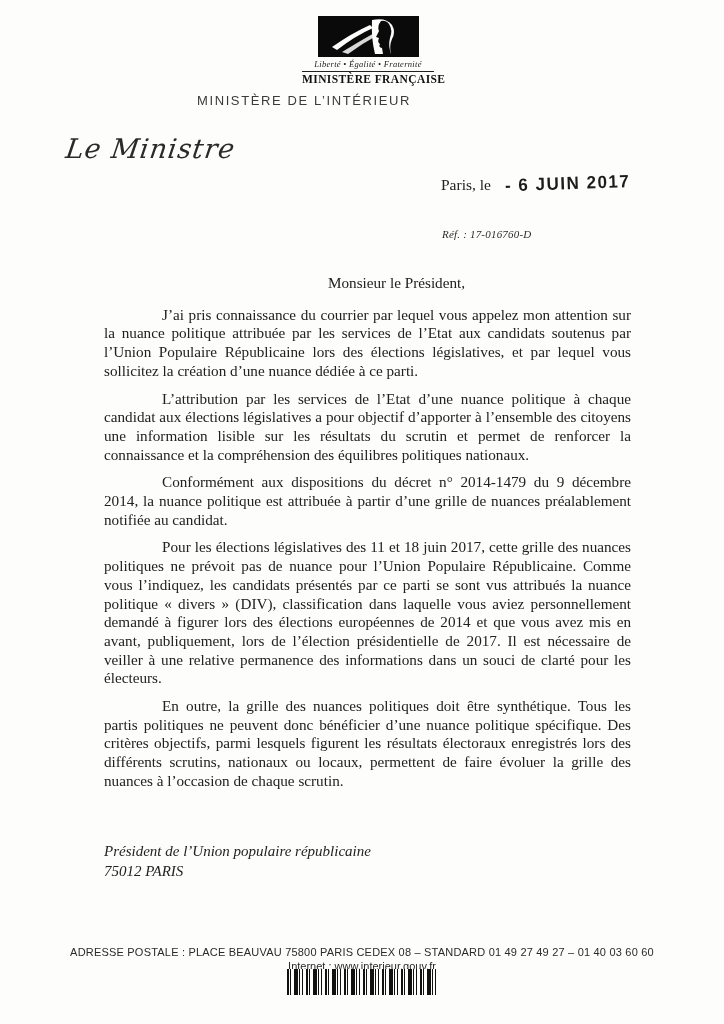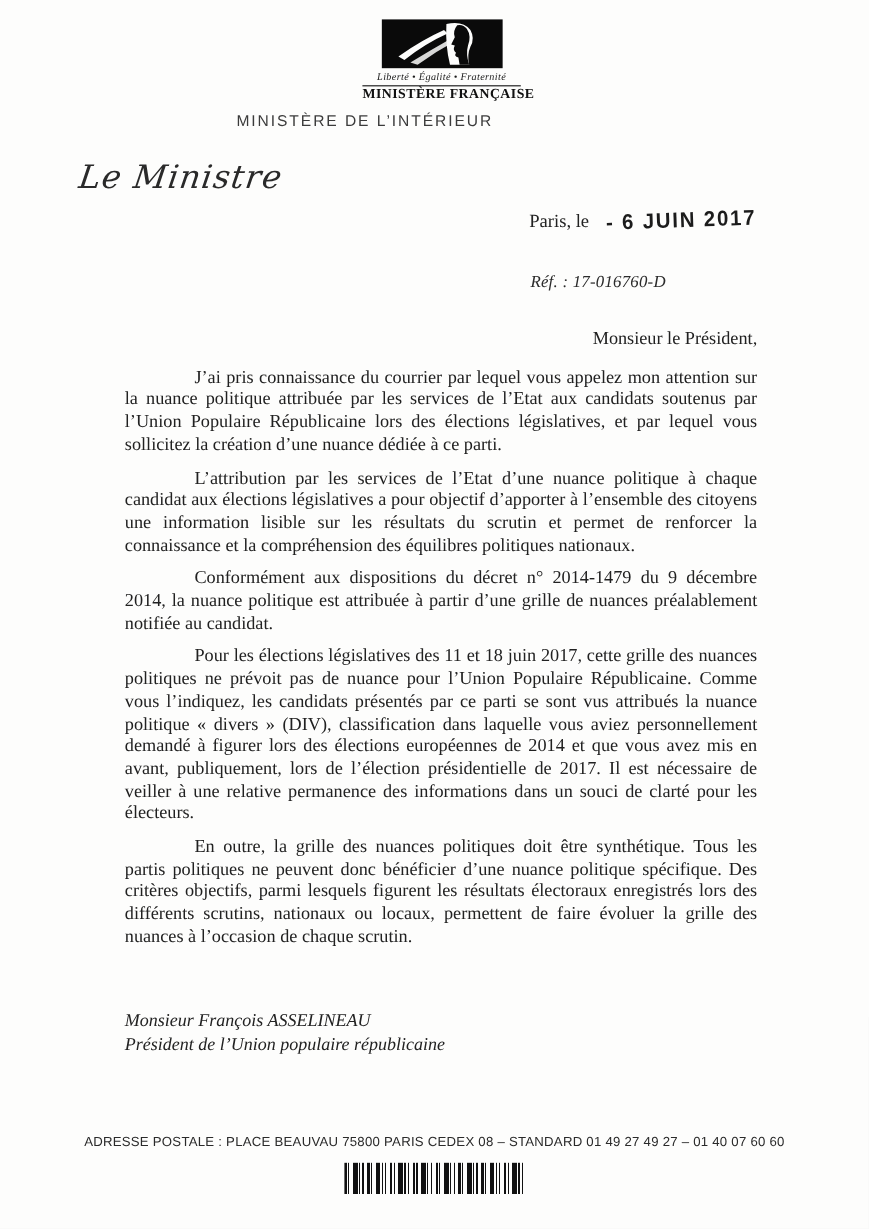--- a/index.html
+++ b/index.html
@@ -61,31 +61,31 @@
   .date-stamp{
     font-family:"Liberation Sans", sans-serif;
     font-weight:bold; font-size:17px; letter-spacing:1.5px;
     color:#1c1c1c;
     transform:rotate(-2deg) scaleY(1.05);
     margin-top:-2px;
     white-space:nowrap;
   }
   .ref-line{
     position:absolute; top:228px; left:442px;
-    font-style:italic; font-size:14px; color:#2b2b2b;
+    font-style:italic; font-size:11px; color:#2b2b2b;
     letter-spacing:.2px;
   }
   
   .letter-body{
     position:absolute; top:274px; left:104px; width:527px;
     font-size:15.2px; line-height:18.7px;
     text-align:justify; color:#212121;
   }
   .letter-body .salutation{
-    text-indent:58px; margin:0 0 13px 0; text-align:right;
+    text-indent:58px; margin:0 0 13px 0; text-align:center;
   }
   .letter-body p.para{
     text-indent:58px; margin:0 0 9px 0;
   }
   
   .recipient{
     position:absolute; top:841px; left:104px;
     font-style:italic; font-size:15px; line-height:20px; color:#222;
   }
   
@@ -151,20 +151,21 @@
   <div class="letter-body">
     <p class="salutation">Monsieur le Président,</p>
     <p class="para">J’ai pris connaissance du courrier par lequel vous appelez mon attention sur la nuance politique attribuée par les services de l’Etat aux candidats soutenus par l’Union Populaire Républicaine lors des élections législatives, et par lequel vous sollicitez la création d’une nuance dédiée à ce parti.</p>
     <p class="para">L’attribution par les services de l’Etat d’une nuance politique à chaque candidat aux élections législatives a pour objectif d’apporter à l’ensemble des citoyens une information lisible sur les résultats du scrutin et permet de renforcer la connaissance et la compréhension des équilibres politiques nationaux.</p>
     <p class="para">Conformément aux dispositions du décret n° 2014-1479 du 9 décembre 2014, la nuance politique est attribuée à partir d’une grille de nuances préalablement notifiée au candidat.</p>
     <p class="para">Pour les élections législatives des 11 et 18 juin 2017, cette grille des nuances politiques ne prévoit pas de nuance pour l’Union Populaire Républicaine. Comme vous l’indiquez, les candidats présentés par ce parti se sont vus attribués la nuance politique « divers » (DIV), classification dans laquelle vous aviez personnellement demandé à figurer lors des élections européennes de 2014 et que vous avez mis en avant, publiquement, lors de l’élection présidentielle de 2017. Il est nécessaire de veiller à une relative permanence des informations dans un souci de clarté pour les électeurs.</p>
     <p class="para">En outre, la grille des nuances politiques doit être synthétique. Tous les partis politiques ne peuvent donc bénéficier d’une nuance politique spécifique. Des critères objectifs, parmi lesquels figurent les résultats électoraux enregistrés lors des différents scrutins, nationaux ou locaux, permettent de faire évoluer la grille des nuances à l’occasion de chaque scrutin.</p>
   </div>
 
   <div class="recipient">
-    <div>Monsieur François ASSELINEAU</div>
     <div>Président de l’Union populaire républicaine</div>
+    <div>75012 PARIS</div>
   </div>
 
-  <div class="footer-line1">ADRESSE POSTALE : PLACE BEAUVAU 75800 PARIS CEDEX 08 – STANDARD 01 49 27 49 27 – 01 40 07 60 60</div>
+  <div class="footer-line1">ADRESSE POSTALE : PLACE BEAUVAU 75800 PARIS CEDEX 08 – STANDARD 01 49 27 49 27 – 01 40 03 60 60</div>
+  <div class="footer-line2">Internet : www.interieur.gouv.fr</div>
   <div class="barcode"></div>
 
 </div>
 
 </body></html>

